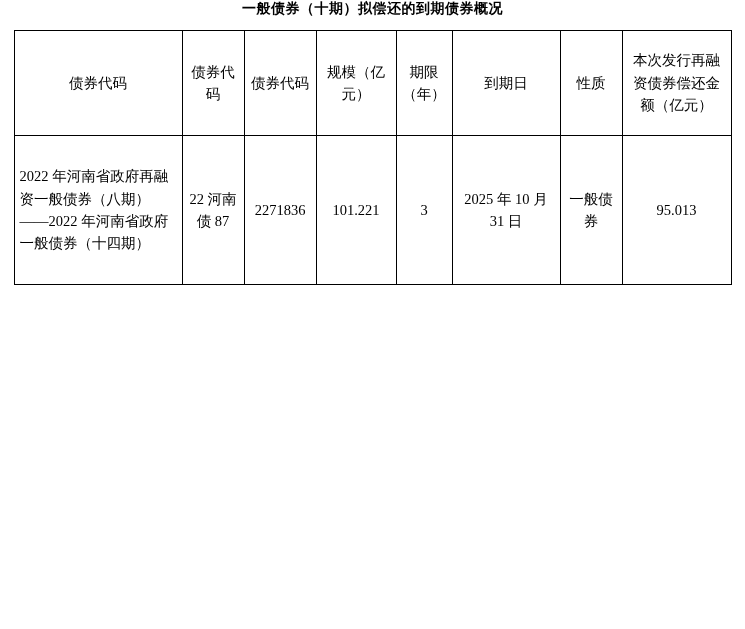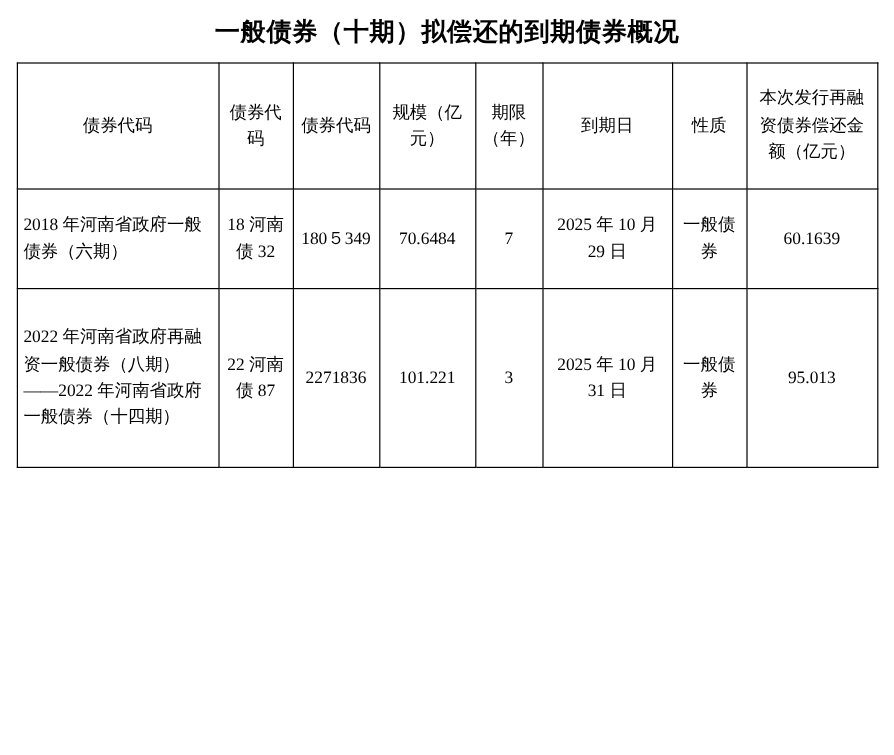--- a/index.html
+++ b/index.html
@@ -15,24 +15,23 @@
     overflow: hidden;
   }
   .page {
     width: 745px;
     height: 629px;
     position: relative;
     box-sizing: border-box;
   }
   .doc-title {
     text-align: center;
-    font-size: 21px;
+    font-size: 14px;
     font-weight: bold;
     letter-spacing: 0.5px;
-    padding-top: 12px;
     padding-bottom: 12px;
     font-family: "Liberation Serif", "DejaVu Serif", serif;
   }
   table.bond-table {
     border-collapse: collapse;
     width: 717px;
     margin: 0 auto;
     table-layout: fixed;
   }
   table.bond-table td,
@@ -95,30 +94,20 @@
         <th>债券代码</th>
         <th>债券代码</th>
         <th>规模（亿元）</th>
         <th>期限（年）</th>
         <th>到期日</th>
         <th>性质</th>
         <th>本次发行再融资债券偿还金额（亿元）</th>
       </tr>
     </thead>
     <tbody>
-      <tr class="row-0">
-        <td class="name-cell">2018 年河南省政府一般债券（六期）</td>
-        <td class="center">18 河南债 32</td>
-        <td class="center">180５349</td>
-        <td class="center">70.6484</td>
-        <td class="center">7</td>
-        <td class="center">2025 年 10 月 29 日</td>
-        <td class="center">一般债券</td>
-        <td class="center">60.1639</td>
-      </tr>
       <tr class="row-3">
         <td class="name-cell">2022 年河南省政府再融资一般债券（八期）——2022 年河南省政府一般债券（十四期）</td>
         <td class="center">22 河南债 87</td>
         <td class="center">2271836</td>
         <td class="center">101.221</td>
         <td class="center">3</td>
         <td class="center">2025 年 10 月 31 日</td>
         <td class="center">一般债券</td>
         <td class="center">95.013</td>
       </tr>

